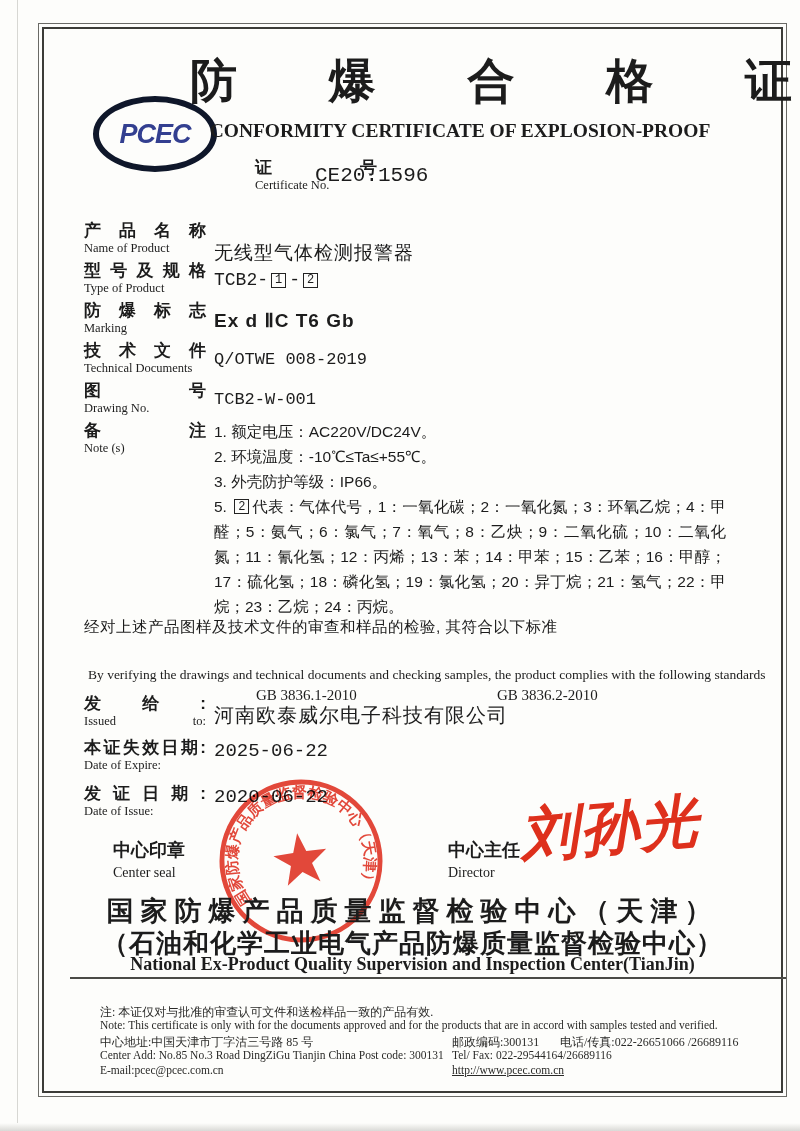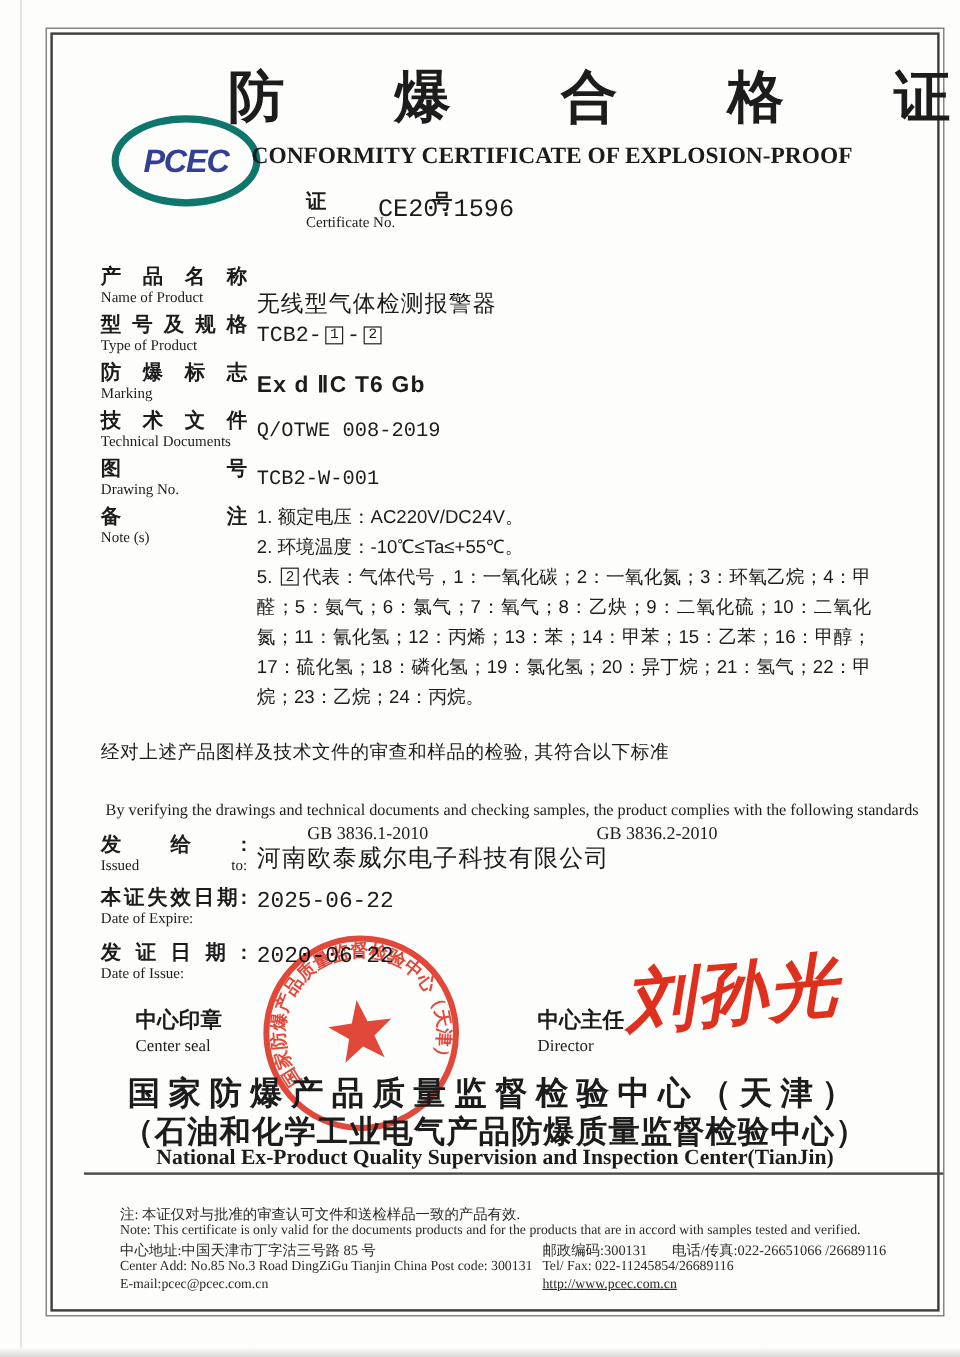--- a/index.html
+++ b/index.html
@@ -14,21 +14,21 @@
     background:linear-gradient(to bottom,#fdfdfb,#d9d9d6);}
   .frame-outer{position:absolute;left:38px;top:23px;width:747px;height:1072px;
     border:1px solid #6a6a66;}
   .frame-inner{position:absolute;left:3px;top:3px;right:3px;bottom:3px;
     border:2px solid #3c3c38;}
   .abs{position:absolute;}
   .serif{font-family:"Liberation Serif",serif;margin-top:18px;}
   .mono{font-family:Liberation Mono, monospace;}
 
   
-  .logo{left:93px;top:96px;width:112px;height:64px;border:6px solid #0f766e;
+  .logo{left:93px;top:96px;width:112px;height:64px;border:6px solid #0f172a;
     border-radius:50%;display:flex;align-items:center;justify-content:center;}
   .logo-text{color:#333f90;font-style:italic;font-weight:bold;font-size:27px;
     letter-spacing:-1px;font-family:"Liberation Sans",sans-serif;}
   .title{left:150px;right:30px;top:50px;text-align:center;
     font-family:"Liberation Serif",serif;font-weight:bold;font-size:47px;
     letter-spacing:40px;margin-left:0;text-indent:40px;white-space:nowrap;}
   .subtitle{left:150px;right:30px;top:120px;text-align:center;
     font-family:"Liberation Serif",serif;font-weight:bold;font-size:19.5px;}
   .certno-label{left:255px;top:158px;width:62px;}
   .certno-value{left:315px;top:164px;font-size:21px;}
@@ -138,20 +138,21 @@
 </div>
 <div class="abs val-x mono val-code" style="top:390px;">TCB2-W-001</div>
 
 <div class="abs lbl lbl-x" style="top:421px;">
   <div class="cn">备注</div>
   <div class="en" style="text-align:left;text-align-last:left;">Note (s)</div>
 </div>
 <div class="abs notes">
     <div class="note-line"><span>1. 额定电压：AC220V/DC24V。</span></div>
     <div class="note-line"><span>2. 环境温度：-10℃≤Ta≤+55℃。</span></div>
+    <div class="note-line"><span>3. 外壳防护等级：IP66。</span></div>
     <div class="note-line"><span>5. </span><span class="boxnum">2</span><span>代表：气体代号，1：一氧化碳；2：一氧化氮；3：环氧乙烷；4：甲醛；5：氨气；6：氯气；7：氧气；8：乙炔；9：二氧化硫；10：二氧化氮；11：氰化氢；12：丙烯；13：苯；14：甲苯；15：乙苯；16：甲醇；17：硫化氢；18：磷化氢；19：氯化氢；20：异丁烷；21：氢气；22：甲烷；23：乙烷；24：丙烷。</span></div>
   </div>
 
 <div class="abs stmt-cn">经对上述产品图样及技术文件的审查和样品的检验, 其符合以下标准</div>
 <div class="abs serif stmt-en">By verifying the drawings and technical documents and checking samples, the product complies with the following standards</div>
 <div class="abs serif std1">GB 3836.1-2010</div>
 <div class="abs serif std2">GB 3836.2-2010</div>
 
 <div class="abs lbl lbl-x" style="top:694px;">
   <div class="cn">发给:</div>
@@ -190,20 +191,20 @@
 </svg>
 
 <div class="abs signature">刘孙光</div>
 
 <div class="abs inst1">国家防爆产品质量监督检验中心（天津）</div>
 <div class="abs inst2">（石油和化学工业电气产品防爆质量监督检验中心）</div>
 <div class="abs inst3">National Ex-Product Quality Supervision and Inspection Center(TianJin)</div>
 <div class="abs inst-rule"></div>
 
 <div class="abs foot foot-cn" style="left:100px;top:1004px;">注: 本证仅对与批准的审查认可文件和送检样品一致的产品有效.</div>
-<div class="abs foot" style="left:100px;top:1019px;">Note: This certificate is only valid for the documents products and for the products that are in accord with samples tested and verified.</div>
+<div class="abs foot" style="left:100px;top:1019px;">Note: This certificate is only with for the documents approved and for the products that are in accord with samples tested and verified.</div>
 <div class="abs foot foot-cn" style="left:100px;top:1034px;">中心地址:中国天津市丁字沽三号路 85 号</div>
 <div class="abs foot foot-cn" style="left:452px;top:1034px;">邮政编码:300131</div>
 <div class="abs foot foot-cn" style="left:560px;top:1034px;">电话/传真:022-26651066 /26689116</div>
 <div class="abs foot" style="left:100px;top:1049px;">Center Add: No.85 No.3 Road DingZiGu Tianjin China Post code: 300131</div>
-<div class="abs foot" style="left:452px;top:1049px;">Tel/ Fax: 022-11245854/26689116</div>
+<div class="abs foot" style="left:452px;top:1049px;">Tel/ Fax: 022-29544164/26689116</div>
 <div class="abs foot" style="left:100px;top:1064px;">E-mail:pcec@pcec.com.cn</div>
 <div class="abs foot underlined" style="left:452px;top:1064px;">http://www.pcec.com.cn</div>
 
 </body></html>

